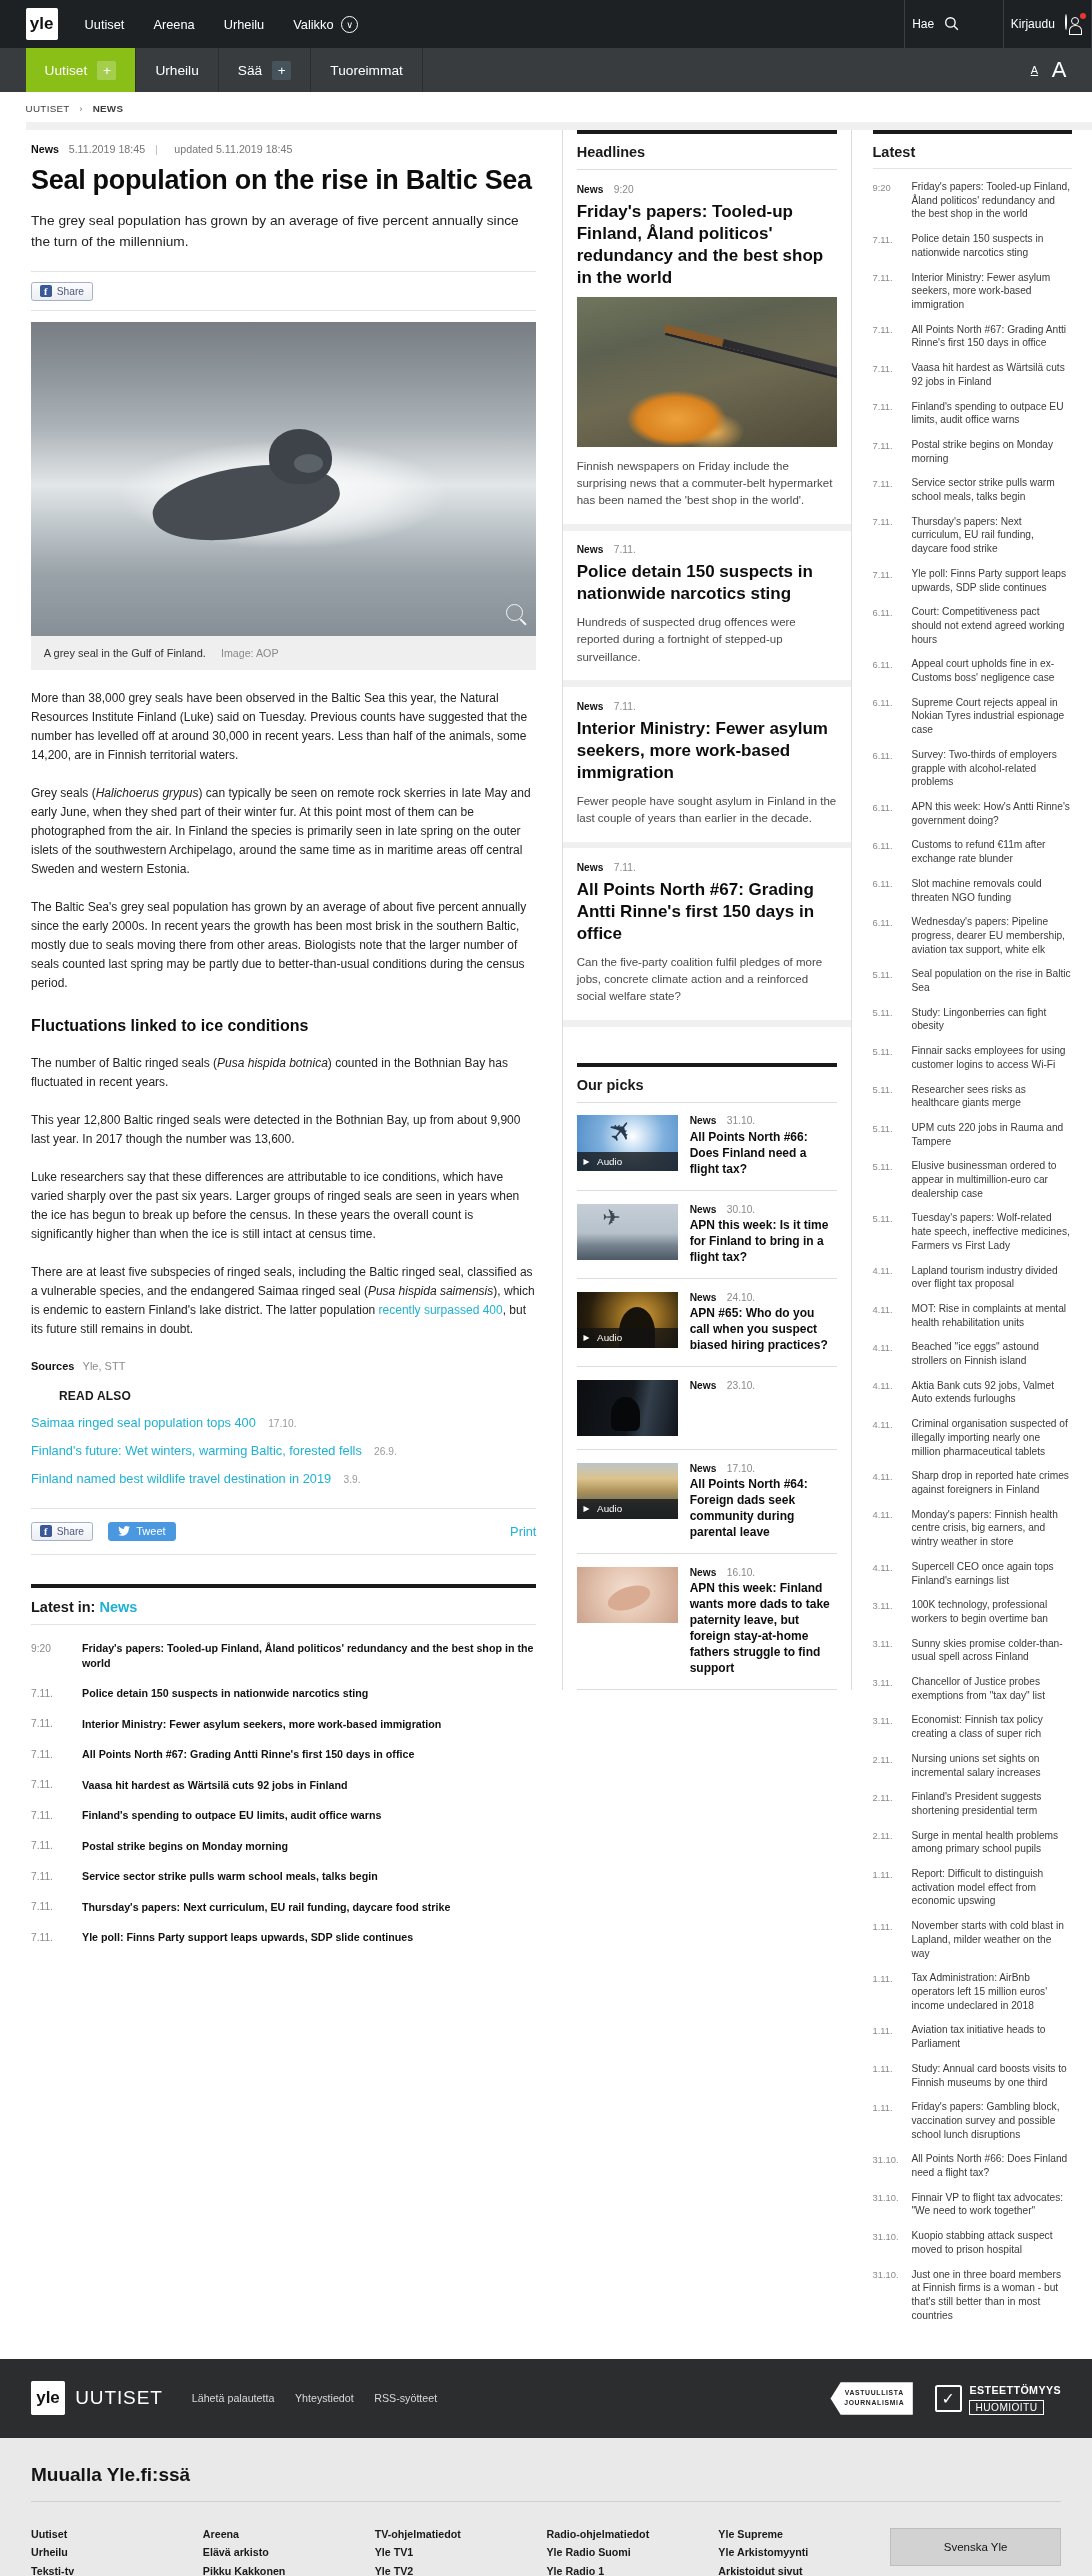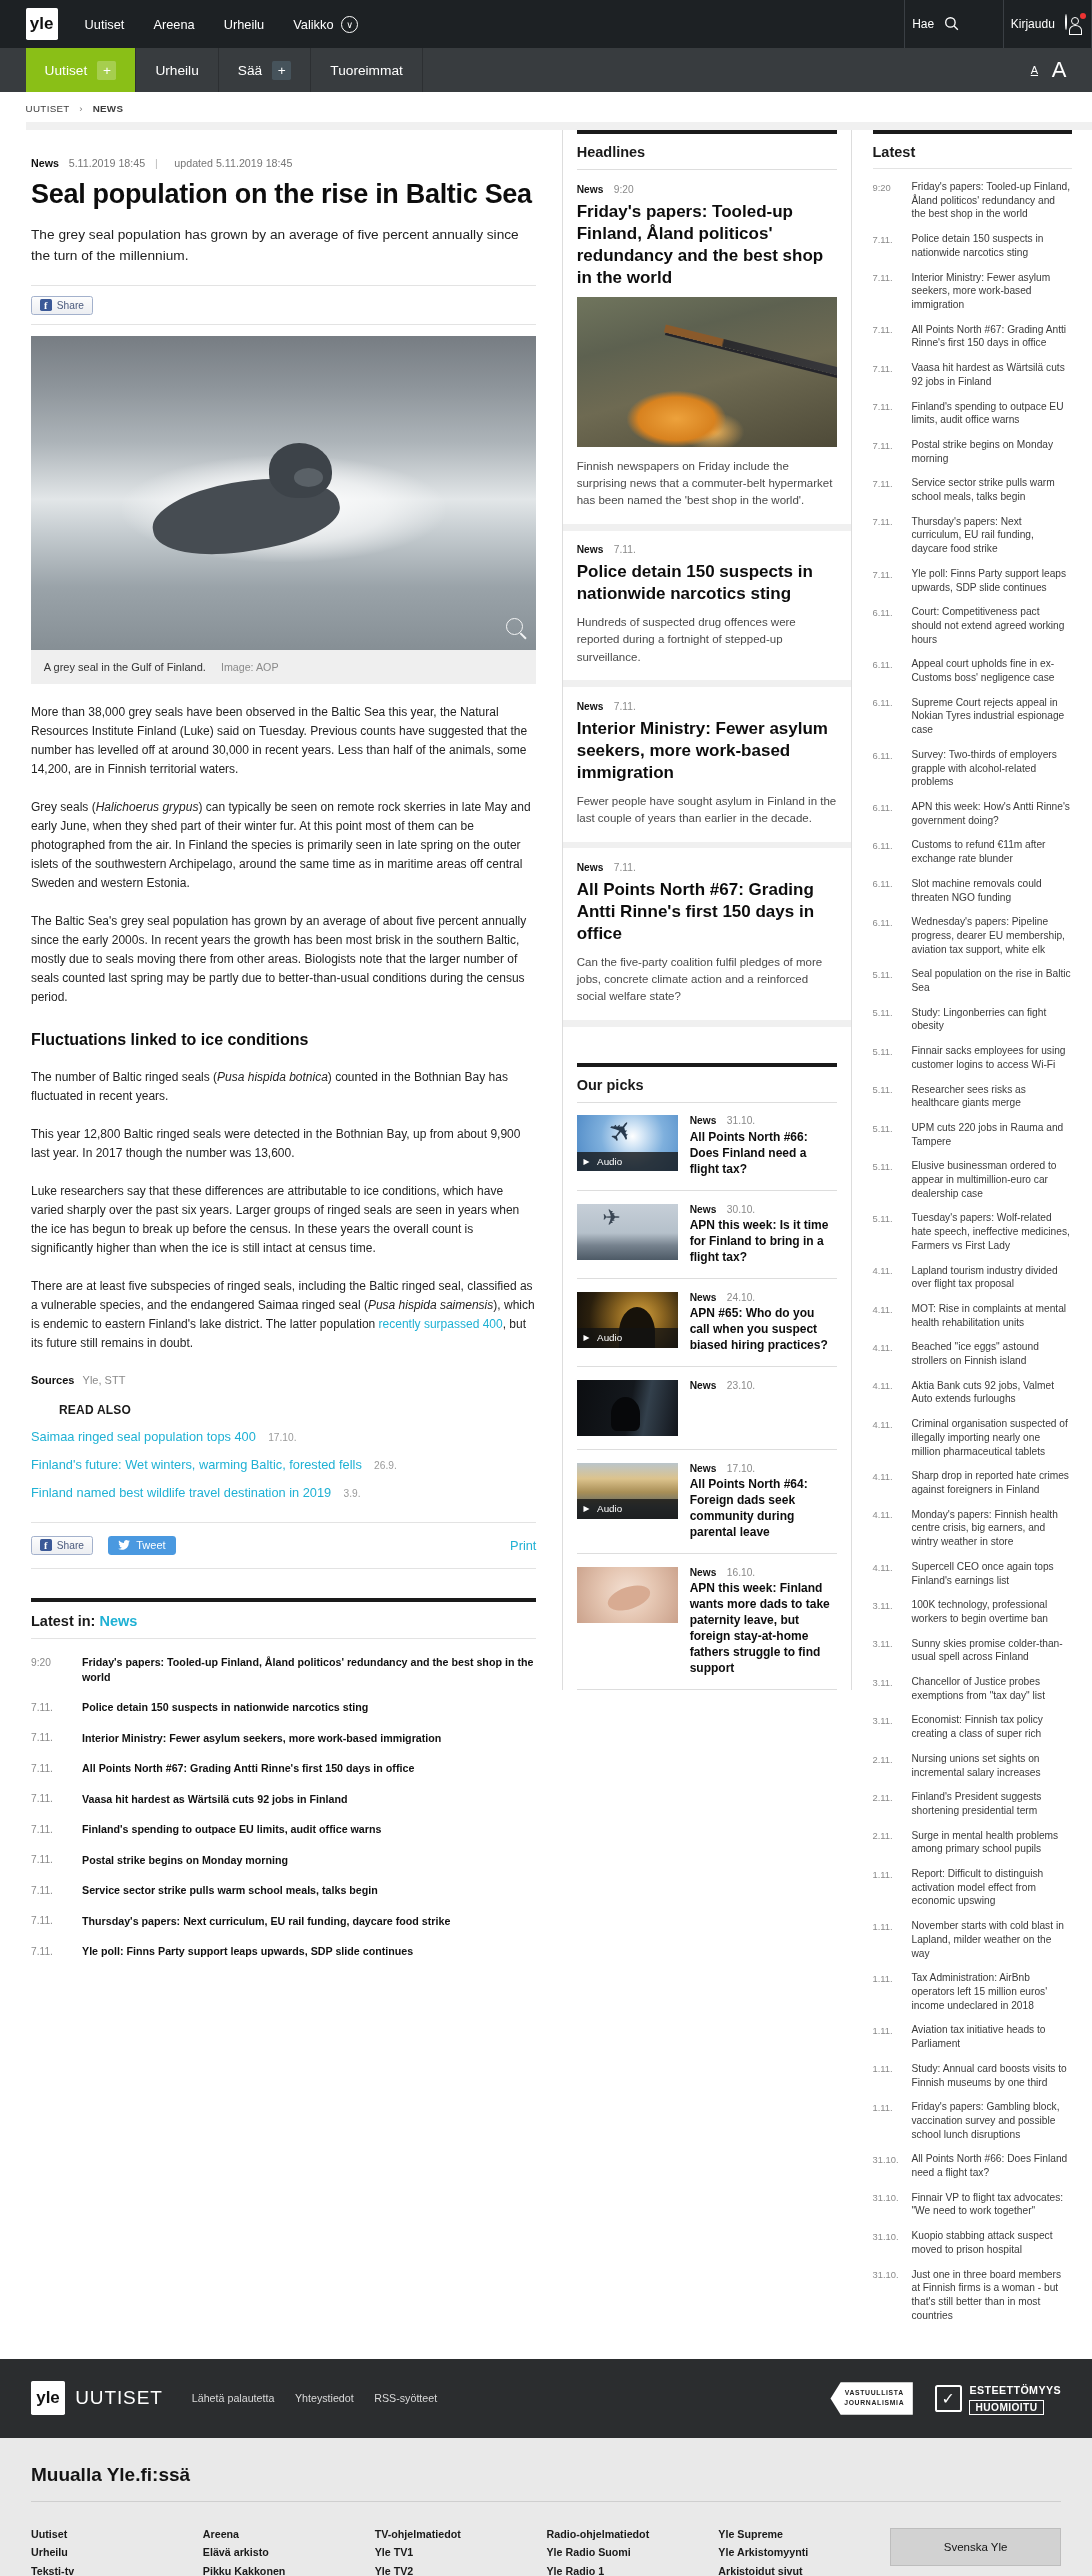--- a/index.html
+++ b/index.html
@@ -49,21 +49,21 @@
   .breadcrumb .crumb-last { font-weight: bold; }
   .grayband { height: 8.5px; background: #f0f0f0; margin-left: 25.6px; }
 
   
   .columns { display: flex; align-items: flex-start; padding-left: 31px; }
   .col-left  { width: 531px; padding-right: 25.6px; }
   .col-mid   { width: 290px; padding: 0 13.7px; border-left: 0.9px solid #ddd; border-right: 0.9px solid #ddd; }
   .col-right { width: 240px; padding-left: 20.5px; padding-right: 20.5px; }
 
   
-  .article-meta { margin-top: 27px; font-size: 10.7px; }
+  .article-meta { margin-top: 13px; font-size: 10.7px; }
   .kicker { font-weight: bold; color: #111; }
   .meta-date { color: #767676; margin-left: 6.8px; }
   .meta-pipe { color: #bbb; margin: 0 6.8px; }
   h1.article-title { font-size: 27px; line-height: 1.25; letter-spacing: -0.3px; margin: 8.5px 0 13.7px; color: #0d0d0d; }
   .lede { font-size: 13.7px; line-height: 1.5; color: #222; margin-bottom: 19px; }
   .thin-hr { border-top: 0.9px solid #e3e3e3; }
   .share-row { padding: 9.4px 0; }
   .fb-btn { display: inline-flex; align-items: center; gap: 5.1px; border: 0.9px solid #a3b1cc; border-radius: 2.6px;
             background: linear-gradient(#fdfdfd,#eceef2); padding: 2.6px 7.7px; font-size: 10.2px; color: #4b5b7e; }
   .fb-sq { width: 12px; height: 12px; background: #3b5998; color: #fff; border-radius: 1.7px;
@@ -169,21 +169,21 @@
   .f-links { display: flex; gap: 20.5px; margin-left: 29px; justify-content: space-between; }
   .f-links a { color: #d9d9d9; font-size: 10.7px; }
   .f-badges { margin-left: auto; display: flex; align-items: center; gap: 22px; }
   .badge-vj { background: #fff; color: #222; font-size: 6.8px; font-weight: bold; letter-spacing: 0.7px;
               line-height: 1.5; padding: 6px 8.5px 6px 13.7px; text-align: center;
               clip-path: polygon(10.2px 0, 100% 0, 100% 100%, 10.2px 100%, 0 50%); }
   .badge-acc { display: flex; align-items: center; gap: 7.7px; }
   .acc-check { width: 27px; height: 27px; border: 2.1px solid #fff; border-radius: 2.6px; color: #fff;
                display: flex; align-items: center; justify-content: center; font-size: 16px; }
   .acc-l1 { color: #fff; font-size: 10.7px; font-weight: bold; letter-spacing: 0.4px; }
-  .acc-l2 { color: #fff; font-size: 10.2px; font-weight: bold; border: 1.7px solid #fff; padding: 0.9px 5.1px;
+  .acc-l2 { color: #fff; font-size: 10.2px; font-weight: normal; border: 1.7px solid #fff; padding: 0.9px 5.1px;
             margin-top: 2.6px; display: inline-block; letter-spacing: 0.4px; }
   .footer-gray { background: #e9e9e9; padding: 25.6px 31px 39px; }
   .fg-title { font-size: 19px; font-weight: bold; color: #141414; }
   .fg-rule { border-top: 0.9px solid #cfcfcf; margin: 15.4px 0 25.6px; }
   .fg-cols { display: flex; align-items: flex-start; }
   .fg-col { width: 172px; }
   .fg-col a { display: block; font-size: 10.7px; color: #1a1a1a; margin-bottom: 6.8px; font-weight: bold; }
   .svenska-btn { margin-left: auto; background: #d2d2d2; border: 0.9px solid #bdbdbd; width: 171px; height: 38px;
                  display: flex; align-items: center; justify-content: center; font-size: 11.5px; color: #141414; }
 

